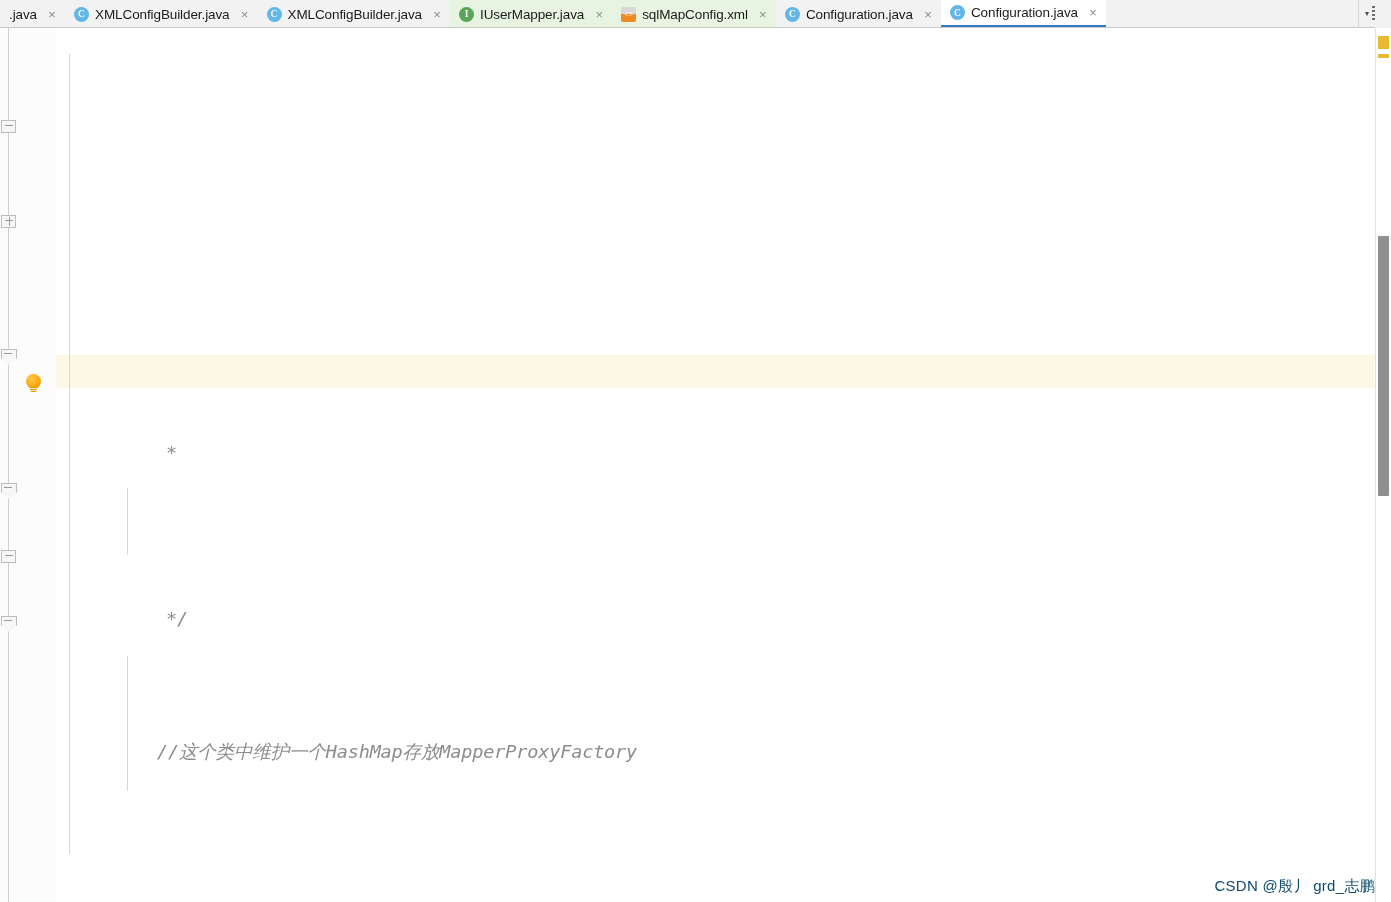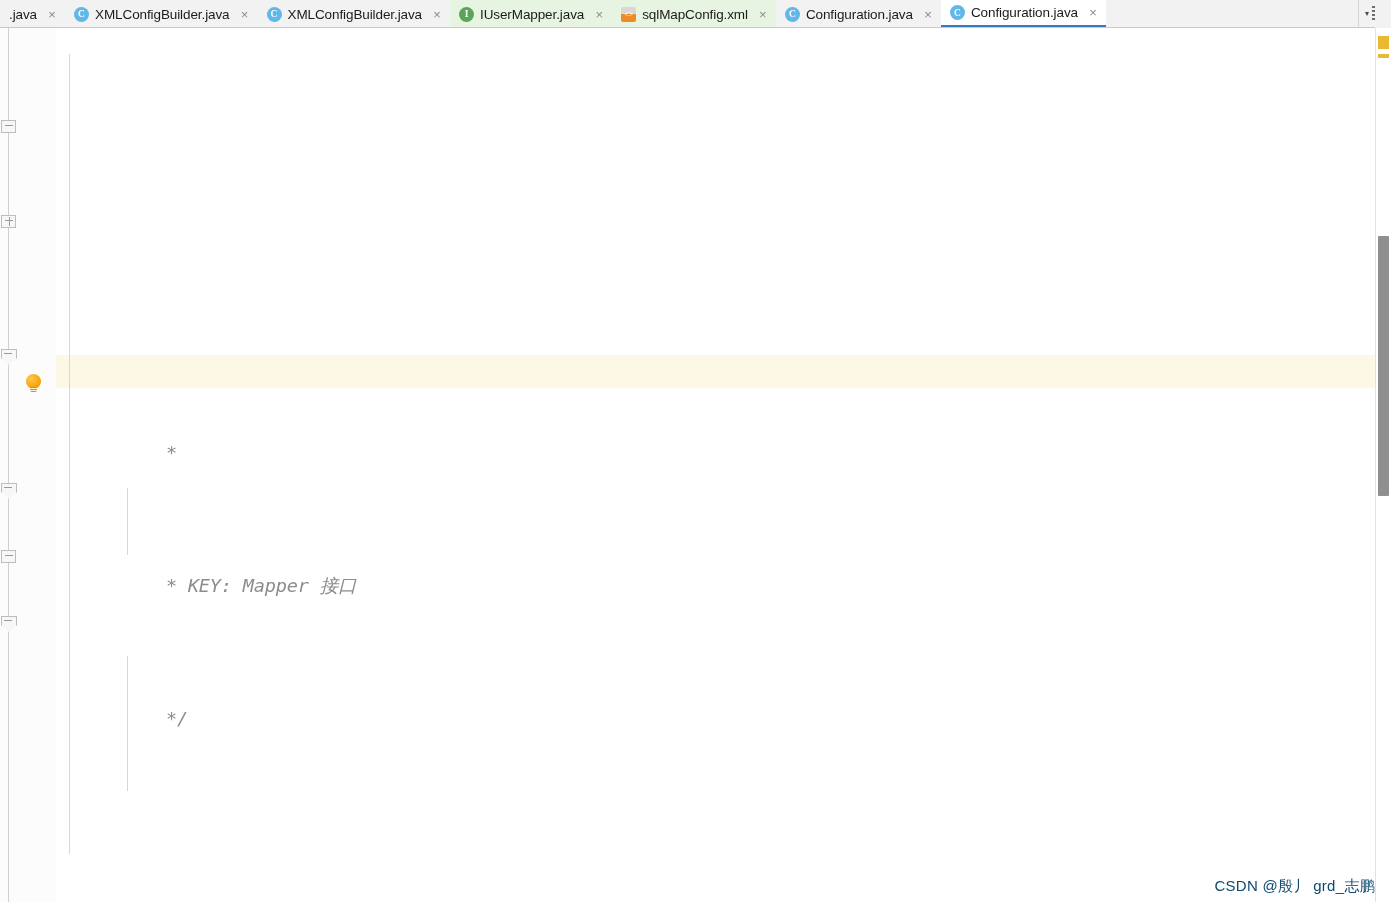--- a/index.html
+++ b/index.html
@@ -365,28 +365,28 @@
       <div class="iguide" style="left:71px; top:628px; height:135px;"></div>
 
       <div class="line" style="height:8px; overflow:hidden;">
         
       </div>
 
       <div class="line" style="padding-left:22px;">
         <span class="cmt">*</span>
       </div>
 
-      <div class="line" style="padding-left:22px;">
-        <span class="cmt">* KEY: Mapper 接口</span>
-      </div>
 
       <div class="line" style="padding-left:22px;">
         <span class="cmt">*/</span>
       </div>
 
+      <div class="line">
+        <span class="cmt">//这个类中维护一个HashMap存放MapperProxyFactory</span>
+      </div>
 
       
 
       
 
       
 
       
 
       

